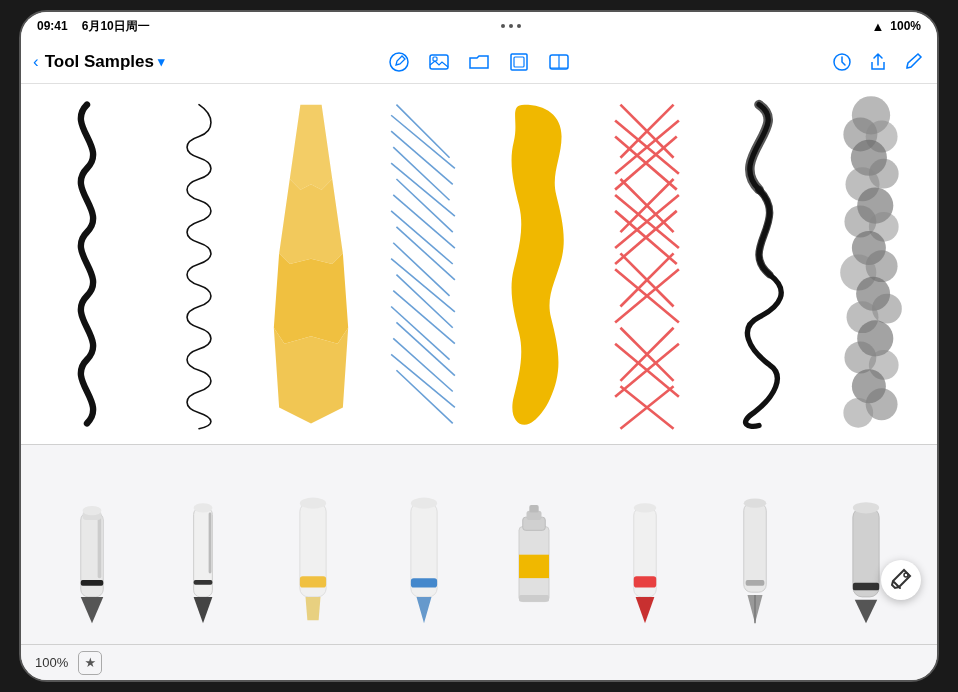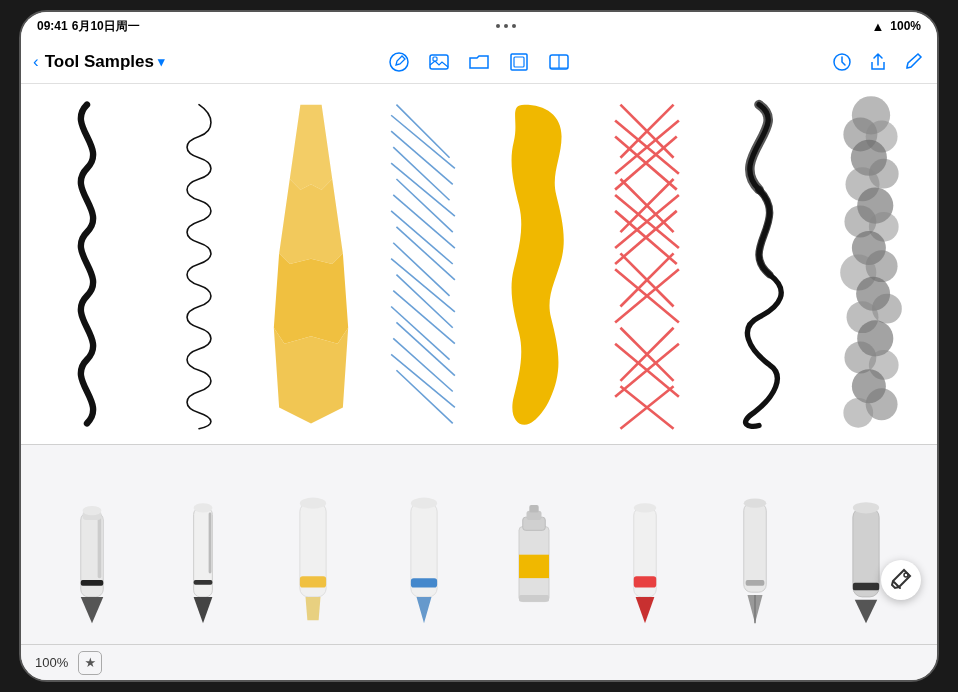--- a/index.html
+++ b/index.html
@@ -34,21 +34,21 @@
       display: flex;
       align-items: center;
       justify-content: space-between;
       padding: 0 16px;
       font-size: 12px;
       font-weight: 600;
       color: #000;
       flex-shrink: 0;
     }
 
-    .status-left { display: flex; align-items: center; gap: 4px; }
+    .status-left { display: flex; align-items: center; gap: 14px; }
     .status-center { display: flex; align-items: center; gap: 4px; }
     .status-right { display: flex; align-items: center; gap: 6px; }
 
     .dot { width: 4px; height: 4px; background: #555; border-radius: 50%; }
 
     
     .toolbar {
       height: 44px;
       background: #fff;
       display: flex;

